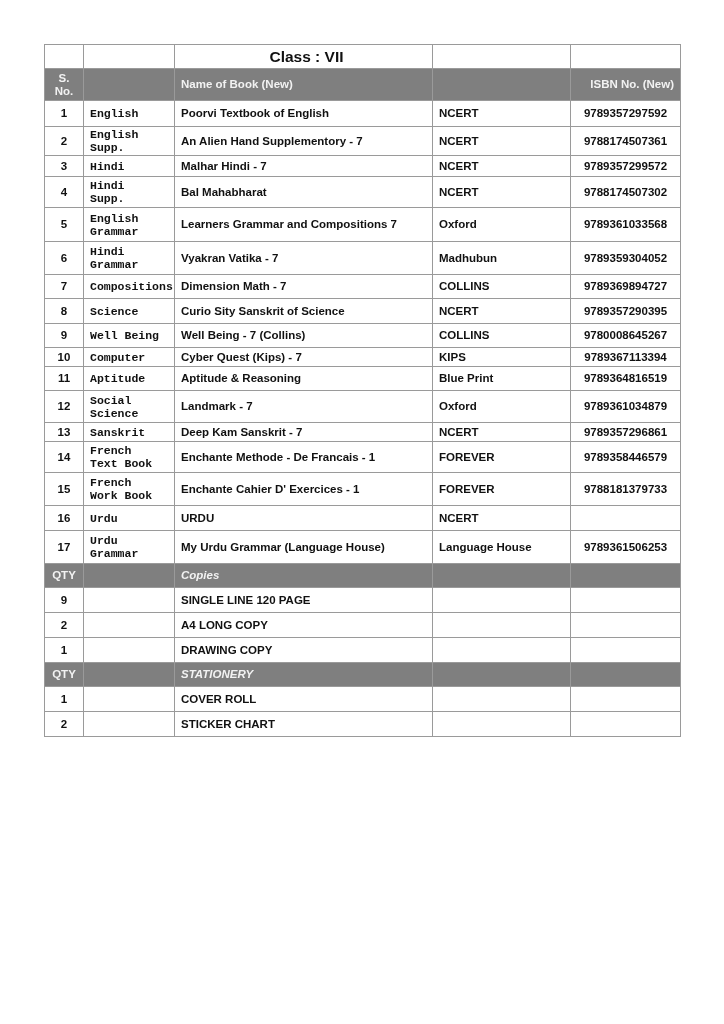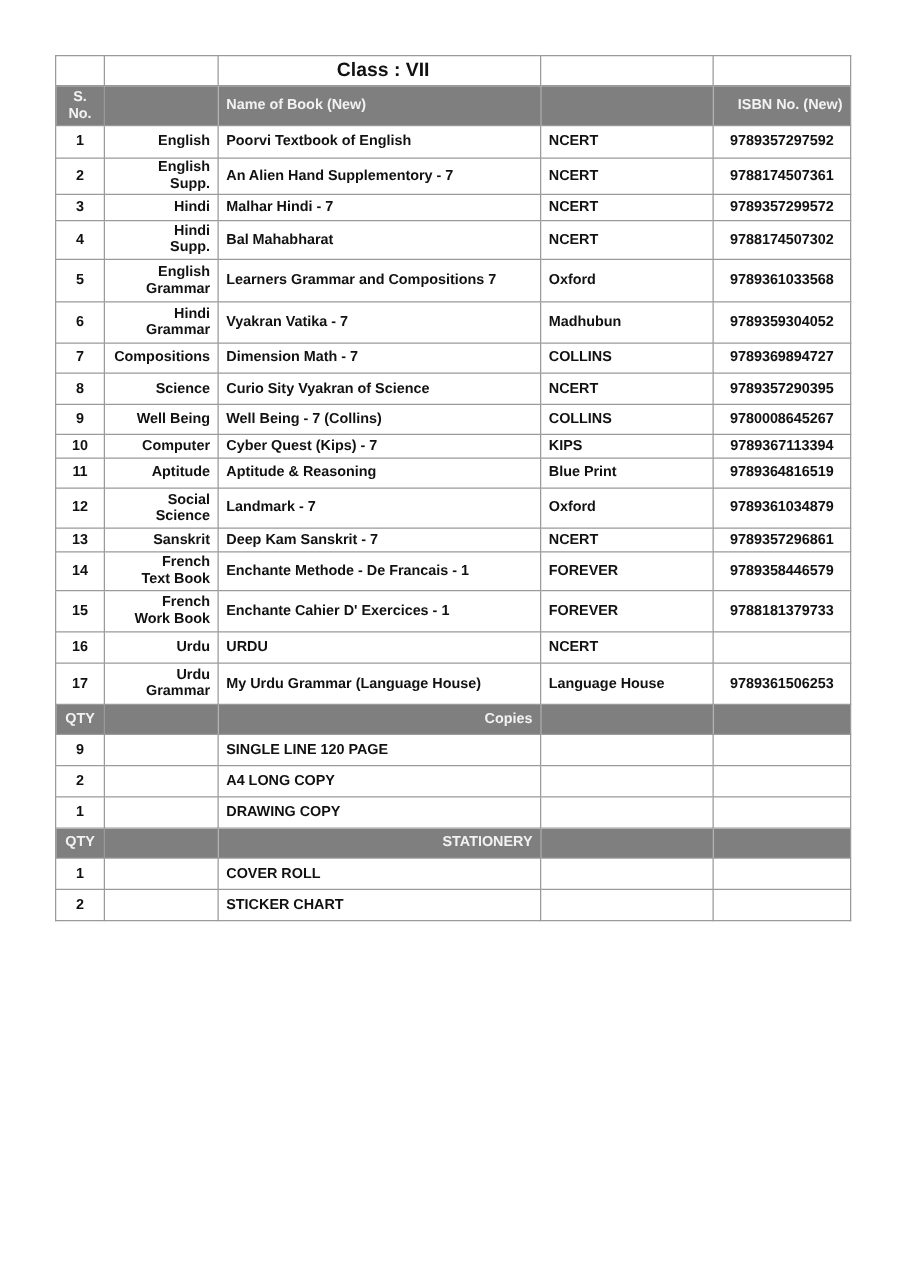--- a/index.html
+++ b/index.html
@@ -13,27 +13,27 @@
     border: 1px solid #9a9a9a;
     padding: 0 6px;
     font-size: 11.5px;
     font-weight: bold;
     line-height: 13px;
     vertical-align: middle;
     overflow: hidden;
     white-space: nowrap;
   }
   td.c { text-align: center; }
-  td.sub { white-space: normal; text-align: right; padding: 0 2px; }
+  td.sub { white-space: normal; text-align: left; padding: 0 2px; font-family: Liberation Mono, monospace; }
   tr.title td { height: 23px; }
   tr.title td.title-cell { font-size: 15.5px; text-align: center; font-weight: bold; padding-left: 12px; }
   tr.hdr td { background: #7f7f7f; color: #f2f2f2; font-weight: bold; }
   tr.hdr td.sno { text-align: center; line-height: 13px; }
   tr.hdr td.isbn-h { text-align: right; margin-left: 48px; }
-  tr.hdr td.center { text-align: right; }
+  tr.hdr td.center { text-align: left; font-style: italic; }
   td.isbn-small { font-size: 10px; text-align: center; margin-left: 28px; }
 </style>
 </head>
 <body>
 
 <table class="booklist">
   <colgroup>
     <col style="width:39px">
     <col style="width:91px">
     <col style="width:258px">
@@ -100,21 +100,21 @@
       <tr style="height: 24px;">
         <td class="c">7</td>
         <td class="sub"><span>Compositions</span></td>
         <td>Dimension Math - 7</td>
         <td>COLLINS</td>
         <td class="c">9789369894727</td>
       </tr>
       <tr style="height: 25px;">
         <td class="c">8</td>
         <td class="sub"><span>Science</span></td>
-        <td>Curio Sity Vyakran of Science</td>
+        <td>Curio Sity Sanskrit of Science</td>
         <td>NCERT</td>
         <td class="c">9789357290395</td>
       </tr>
       <tr style="height: 24px;">
         <td class="c">9</td>
         <td class="sub"><span>Well Being</span></td>
         <td>Well Being - 7 (Collins)</td>
         <td>COLLINS</td>
         <td class="c">9780008645267</td>
       </tr>

